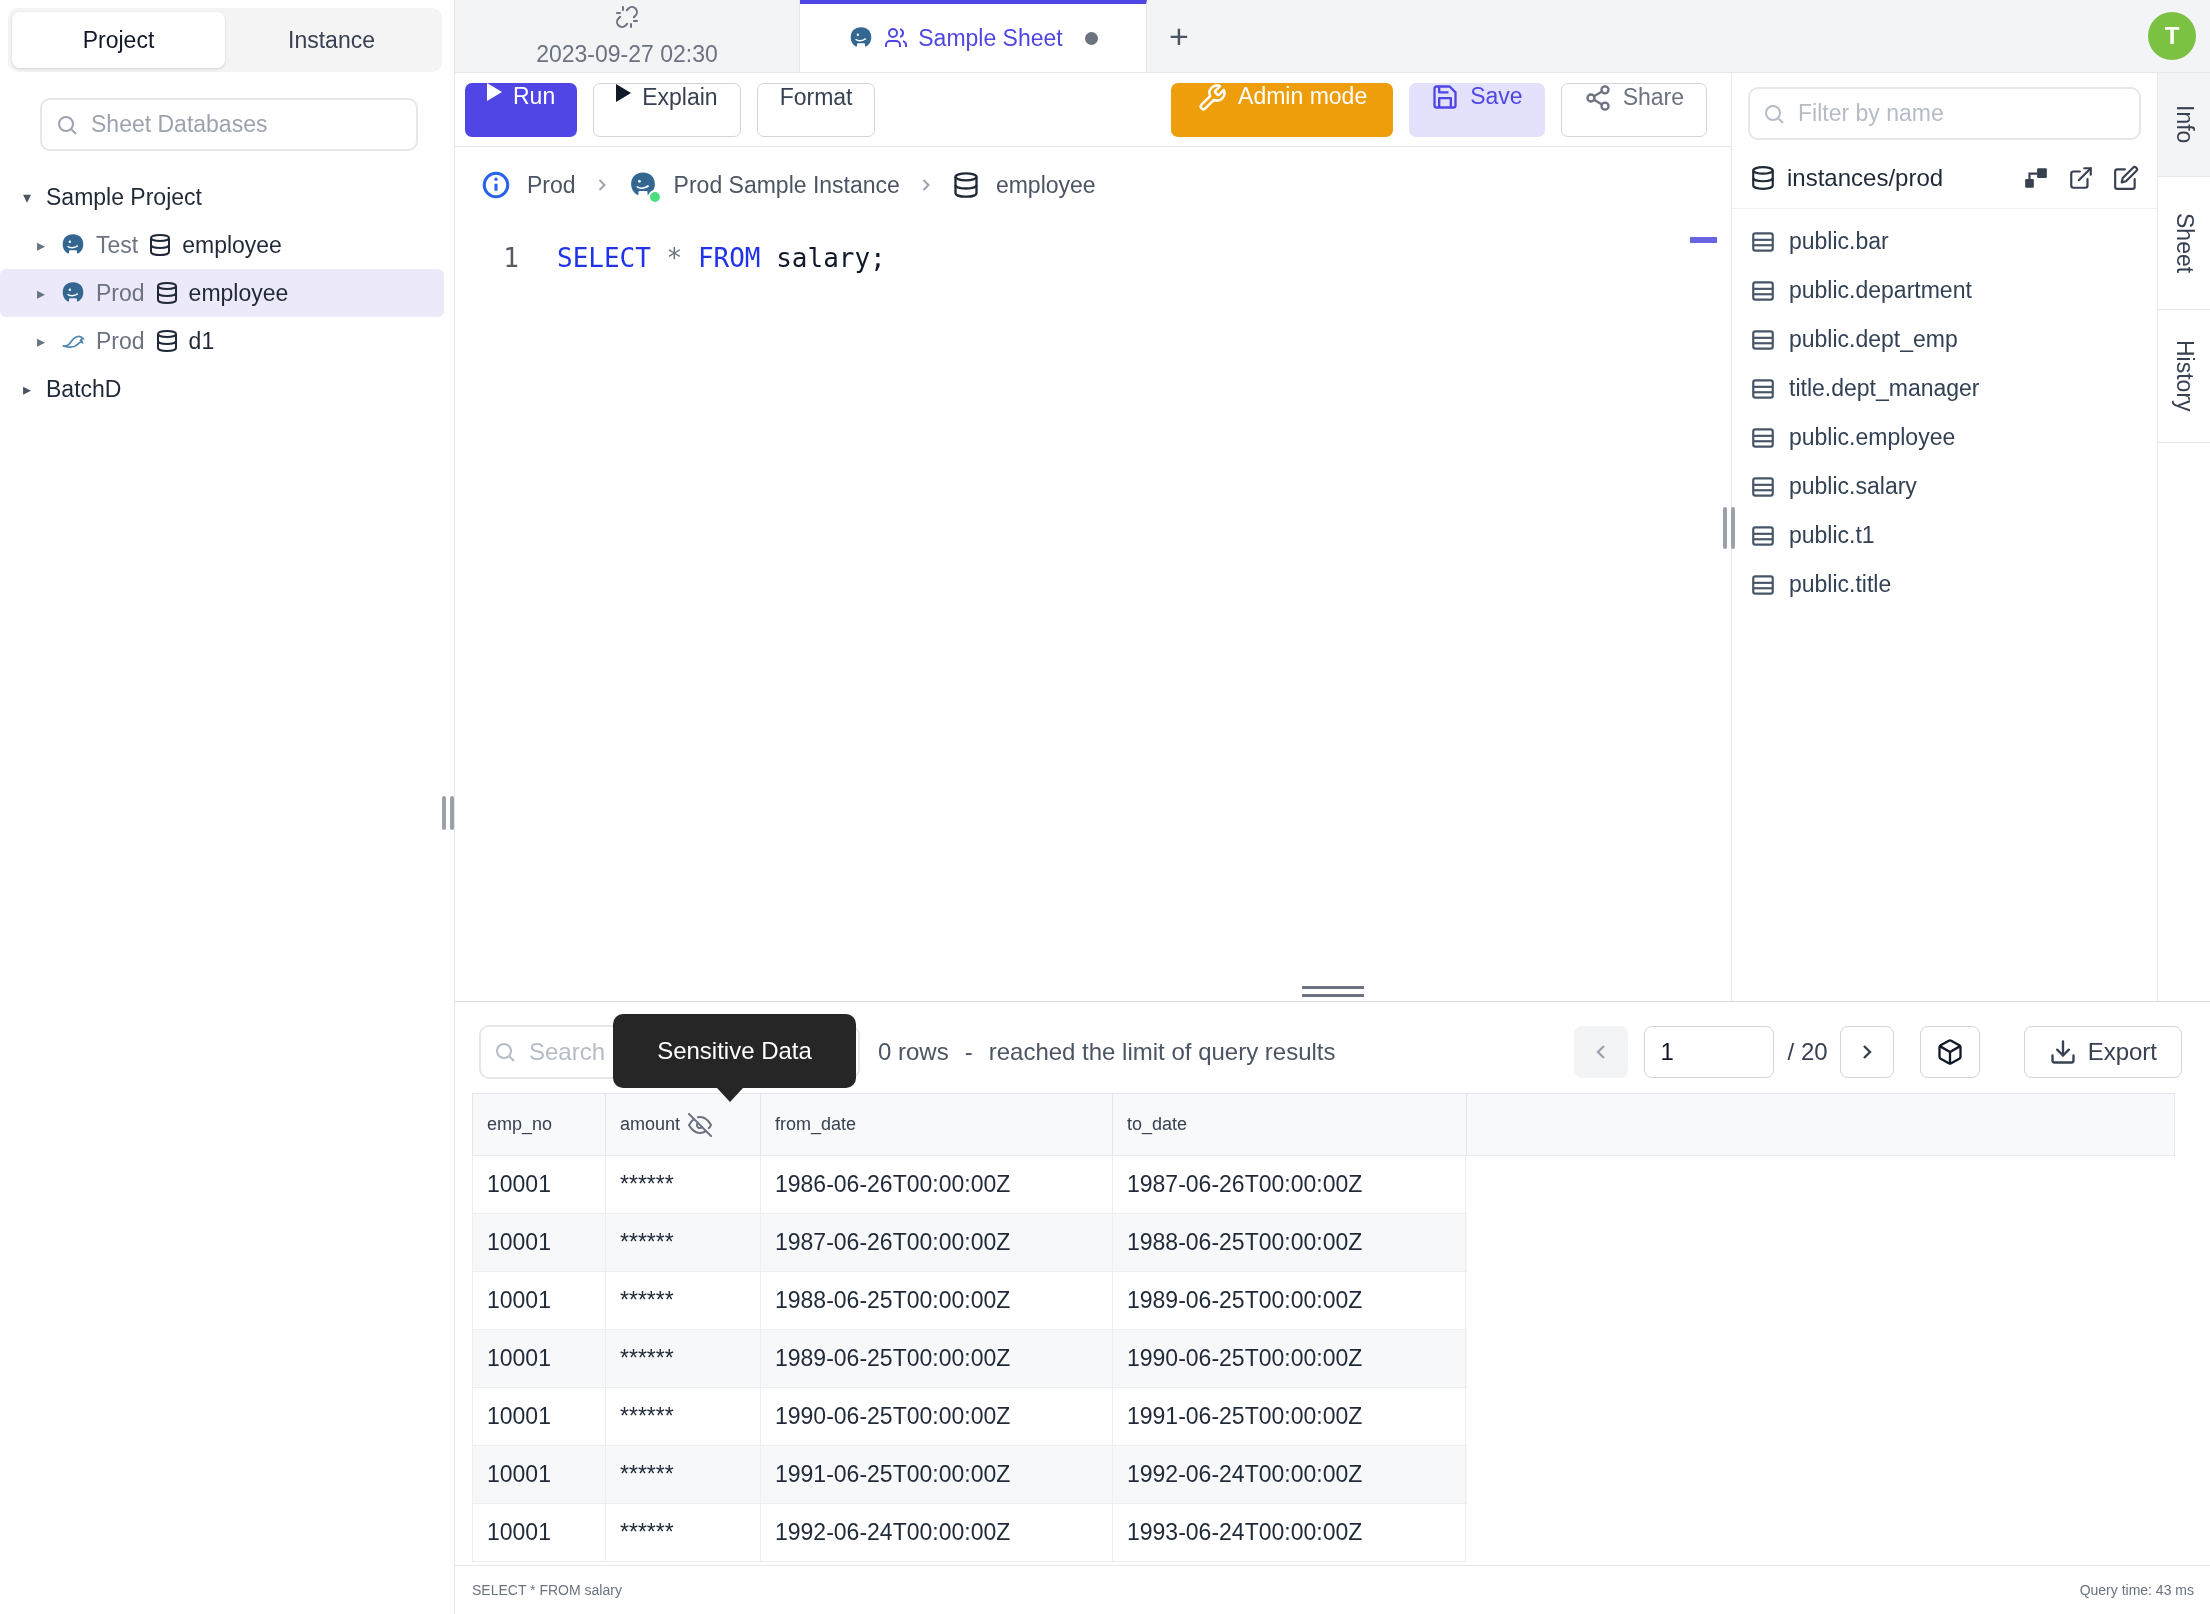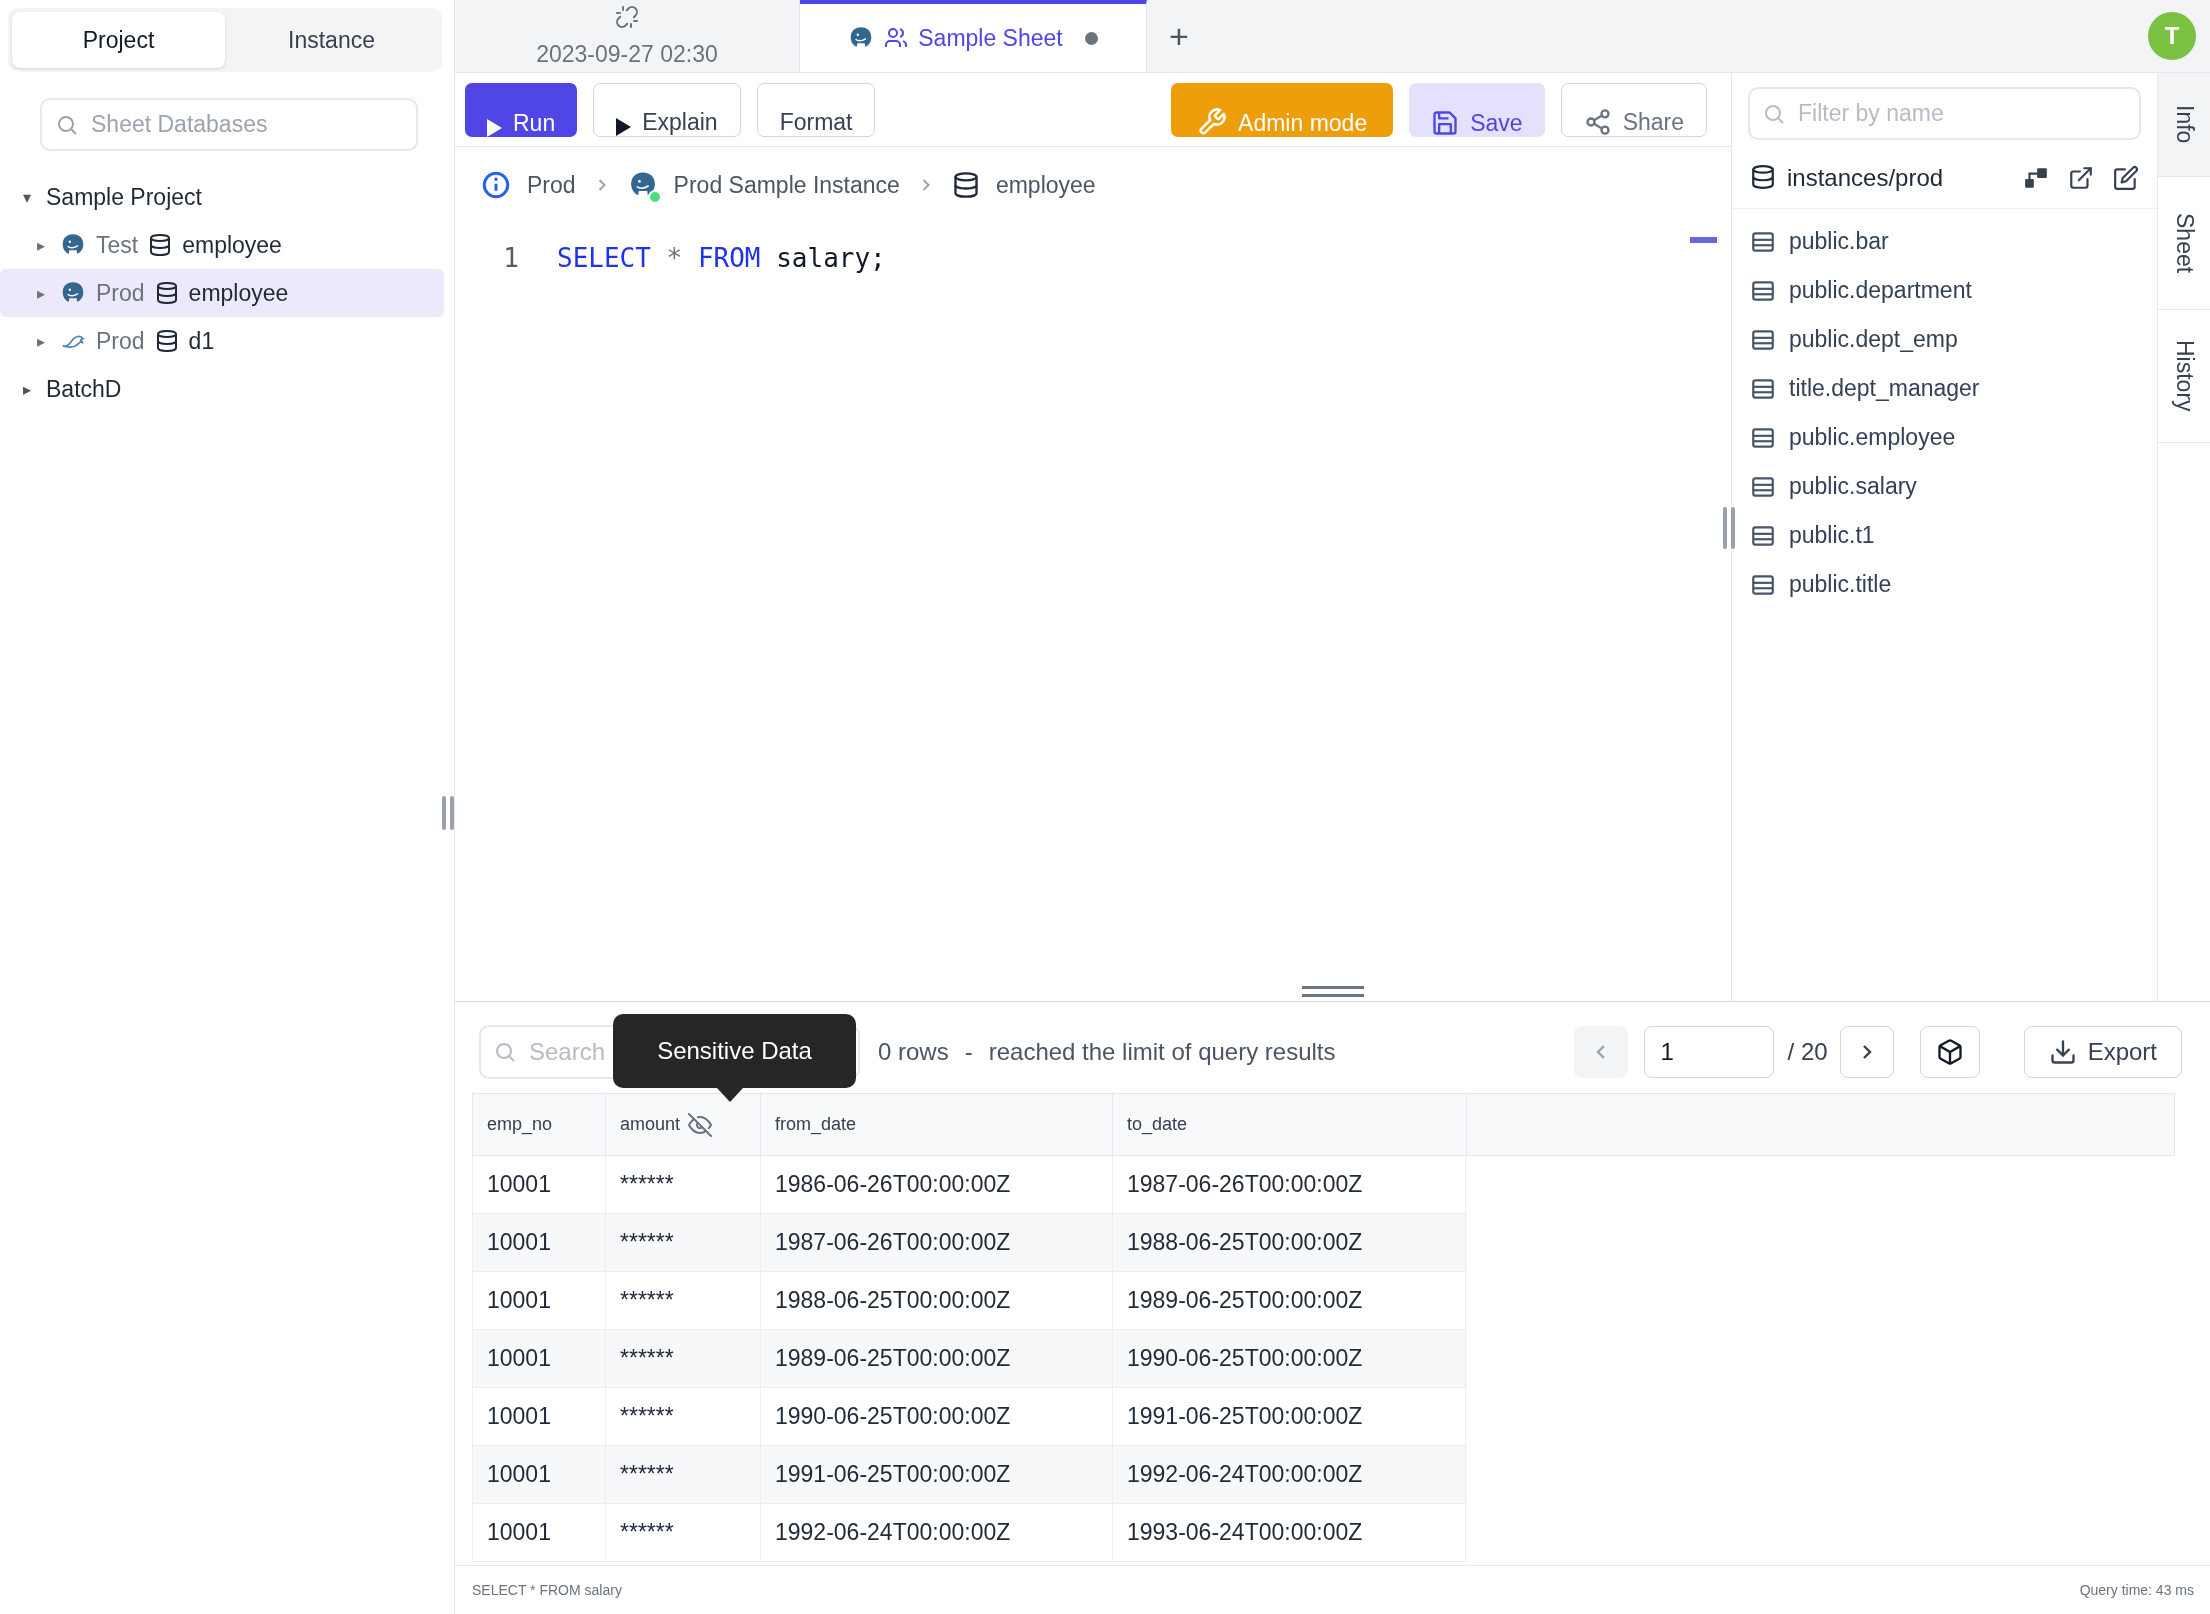--- a/index.html
+++ b/index.html
@@ -40,21 +40,21 @@
   .tab-active { width: 347px; background: #fff; border-top: 4px solid #4f46e5; border-right: 1px solid #e5e7eb; color: #4f46e5; gap: 10px; }
   .dirty-dot { width: 13px; height: 13px; border-radius: 50%; background: #6b7280; margin-left: 12px; }
   .newtab { font-size: 34px; color: #4b5563; margin-left: 22px; align-self: center; line-height: 1; }
   .avatar { position: absolute; right: 14px; top: 12px; width: 48px; height: 48px; border-radius: 50%; background: #7bc142; color: #fff; display: flex; align-items: center; justify-content: center; font-size: 24px; font-weight: 600; }
 
   
   .mid { flex: none; height: 928px; display: flex; }
   .edcol { flex: 1; display: flex; flex-direction: column; min-width: 0; }
 
   .toolbar { height: 74px; flex: none; display: flex; align-items: center; gap: 16px; padding: 0 24px 0 10px; border-bottom: 1px solid #e5e7eb; }
-  .btn { height: 54px; border-radius: 7px; display: inline-flex; align-items: flex-end; gap: 11px; font-size: 23px; padding: 0 22px; cursor: default; white-space: nowrap; }
+  .btn { height: 54px; border-radius: 7px; display: inline-flex; align-items: flex-start; gap: 11px; font-size: 23px; padding: 0 22px; cursor: default; white-space: nowrap; }
   .btn-run { background: #4f46e5; color: #fff; }
   .btn-outline { background: #fff; border: 1px solid #d1d5db; color: #374151; }
   .btn-admin { background: #ee9d0b; color: #fff; margin-left: auto; padding: 0 26px; }
   .btn-save { background: #e3e1fc; color: #4f46e5; }
   .btn-share { background: #fff; border: 1px solid #d1d5db; color: #6b7280; }
   .play { width: 0; height: 0; border-left: 15px solid currentColor; border-top: 9px solid transparent; border-bottom: 9px solid transparent; }
   .play.dark { color: #111827; }
 
   .crumbs { height: 76px; flex: none; display: flex; align-items: center; gap: 16px; padding-left: 26px; font-size: 23px; color: #4b5563; }
   .chev { width: 20px; height: 20px; color: #9ca3af; }
@@ -65,21 +65,21 @@
   .code-line { display: flex; padding-top: 20px; }
   .ln { width: 44px; margin-left: 20px; text-align: right; color: #565c64; }
   .code { margin-left: 38px; color: #111827; white-space: pre; }
   .kw { color: #2133e8; }
   .op { color: #6b7280; }
   .ruler-dash { position: absolute; top: 14px; right: 14px; width: 27px; height: 6px; background: #6865e0; }
 
   
   .rsb { width: 426px; flex: none; border-left: 1px solid #e5e7eb; display: flex; flex-direction: column; position: relative; background:#fff; }
   .filter { margin: 14px 16px 0 16px; height: 53px; border: 2px solid #e5e7eb; border-radius: 10px; display: flex; align-items: center; gap: 12px; padding: 0 12px; color: #b6bcc6; font-size: 23px; }
-  .conn { display: flex; gap: 11px; padding: 24px 18px 16px 18px; border-bottom: 1px solid #eef0f2; font-size: 24px; color: #1f2937; }
+  .conn { display: flex; align-items: center; gap: 11px; padding: 24px 18px 16px 18px; border-bottom: 1px solid #eef0f2; font-size: 24px; color: #1f2937; }
   .conn-icons { margin-left: auto; display: flex; gap: 19px; color: #374151; align-items: center; }
   .tlist { padding-top: 8px; }
   .titem { height: 49px; display: flex; align-items: center; gap: 13px; padding-left: 18px; font-size: 23px; color: #334155; }
   .titem .i { color: #475569; }
   .vhandle { position: absolute; left: -9px; top: 434px; display: flex; gap: 4px; z-index: 3; }
   .vhandle span { width: 4px; height: 42px; background: #9aa1ab; border-radius: 2px; }
   .lsb-handle { position: absolute; left: 442px; top: 796px; display: flex; gap: 4px; z-index: 3; }
   .lsb-handle span { width: 4px; height: 34px; background: #9aa1ab; border-radius: 2px; }
 
   

